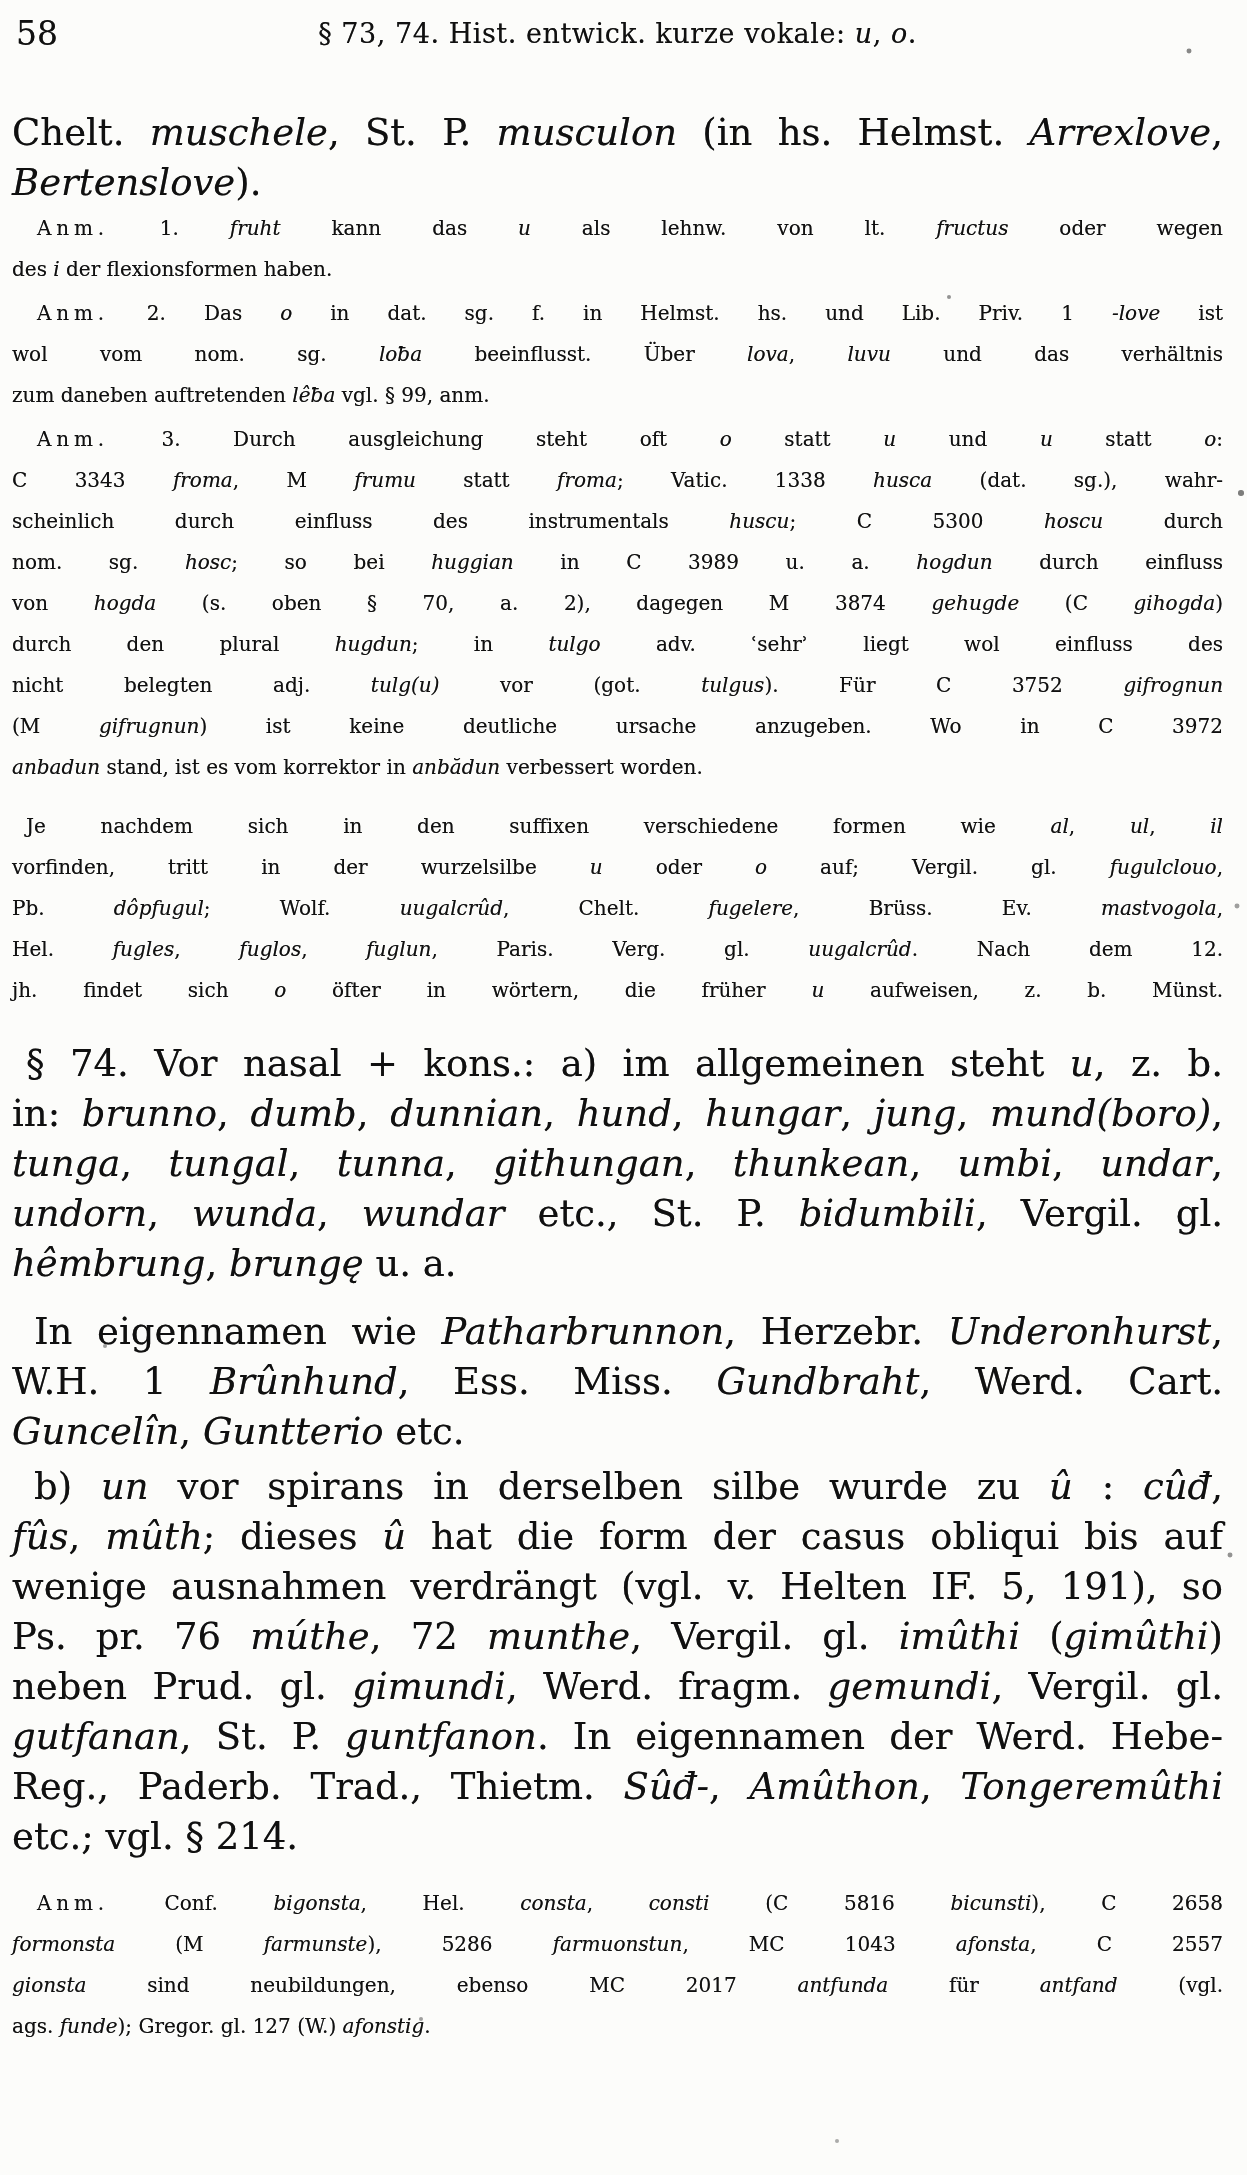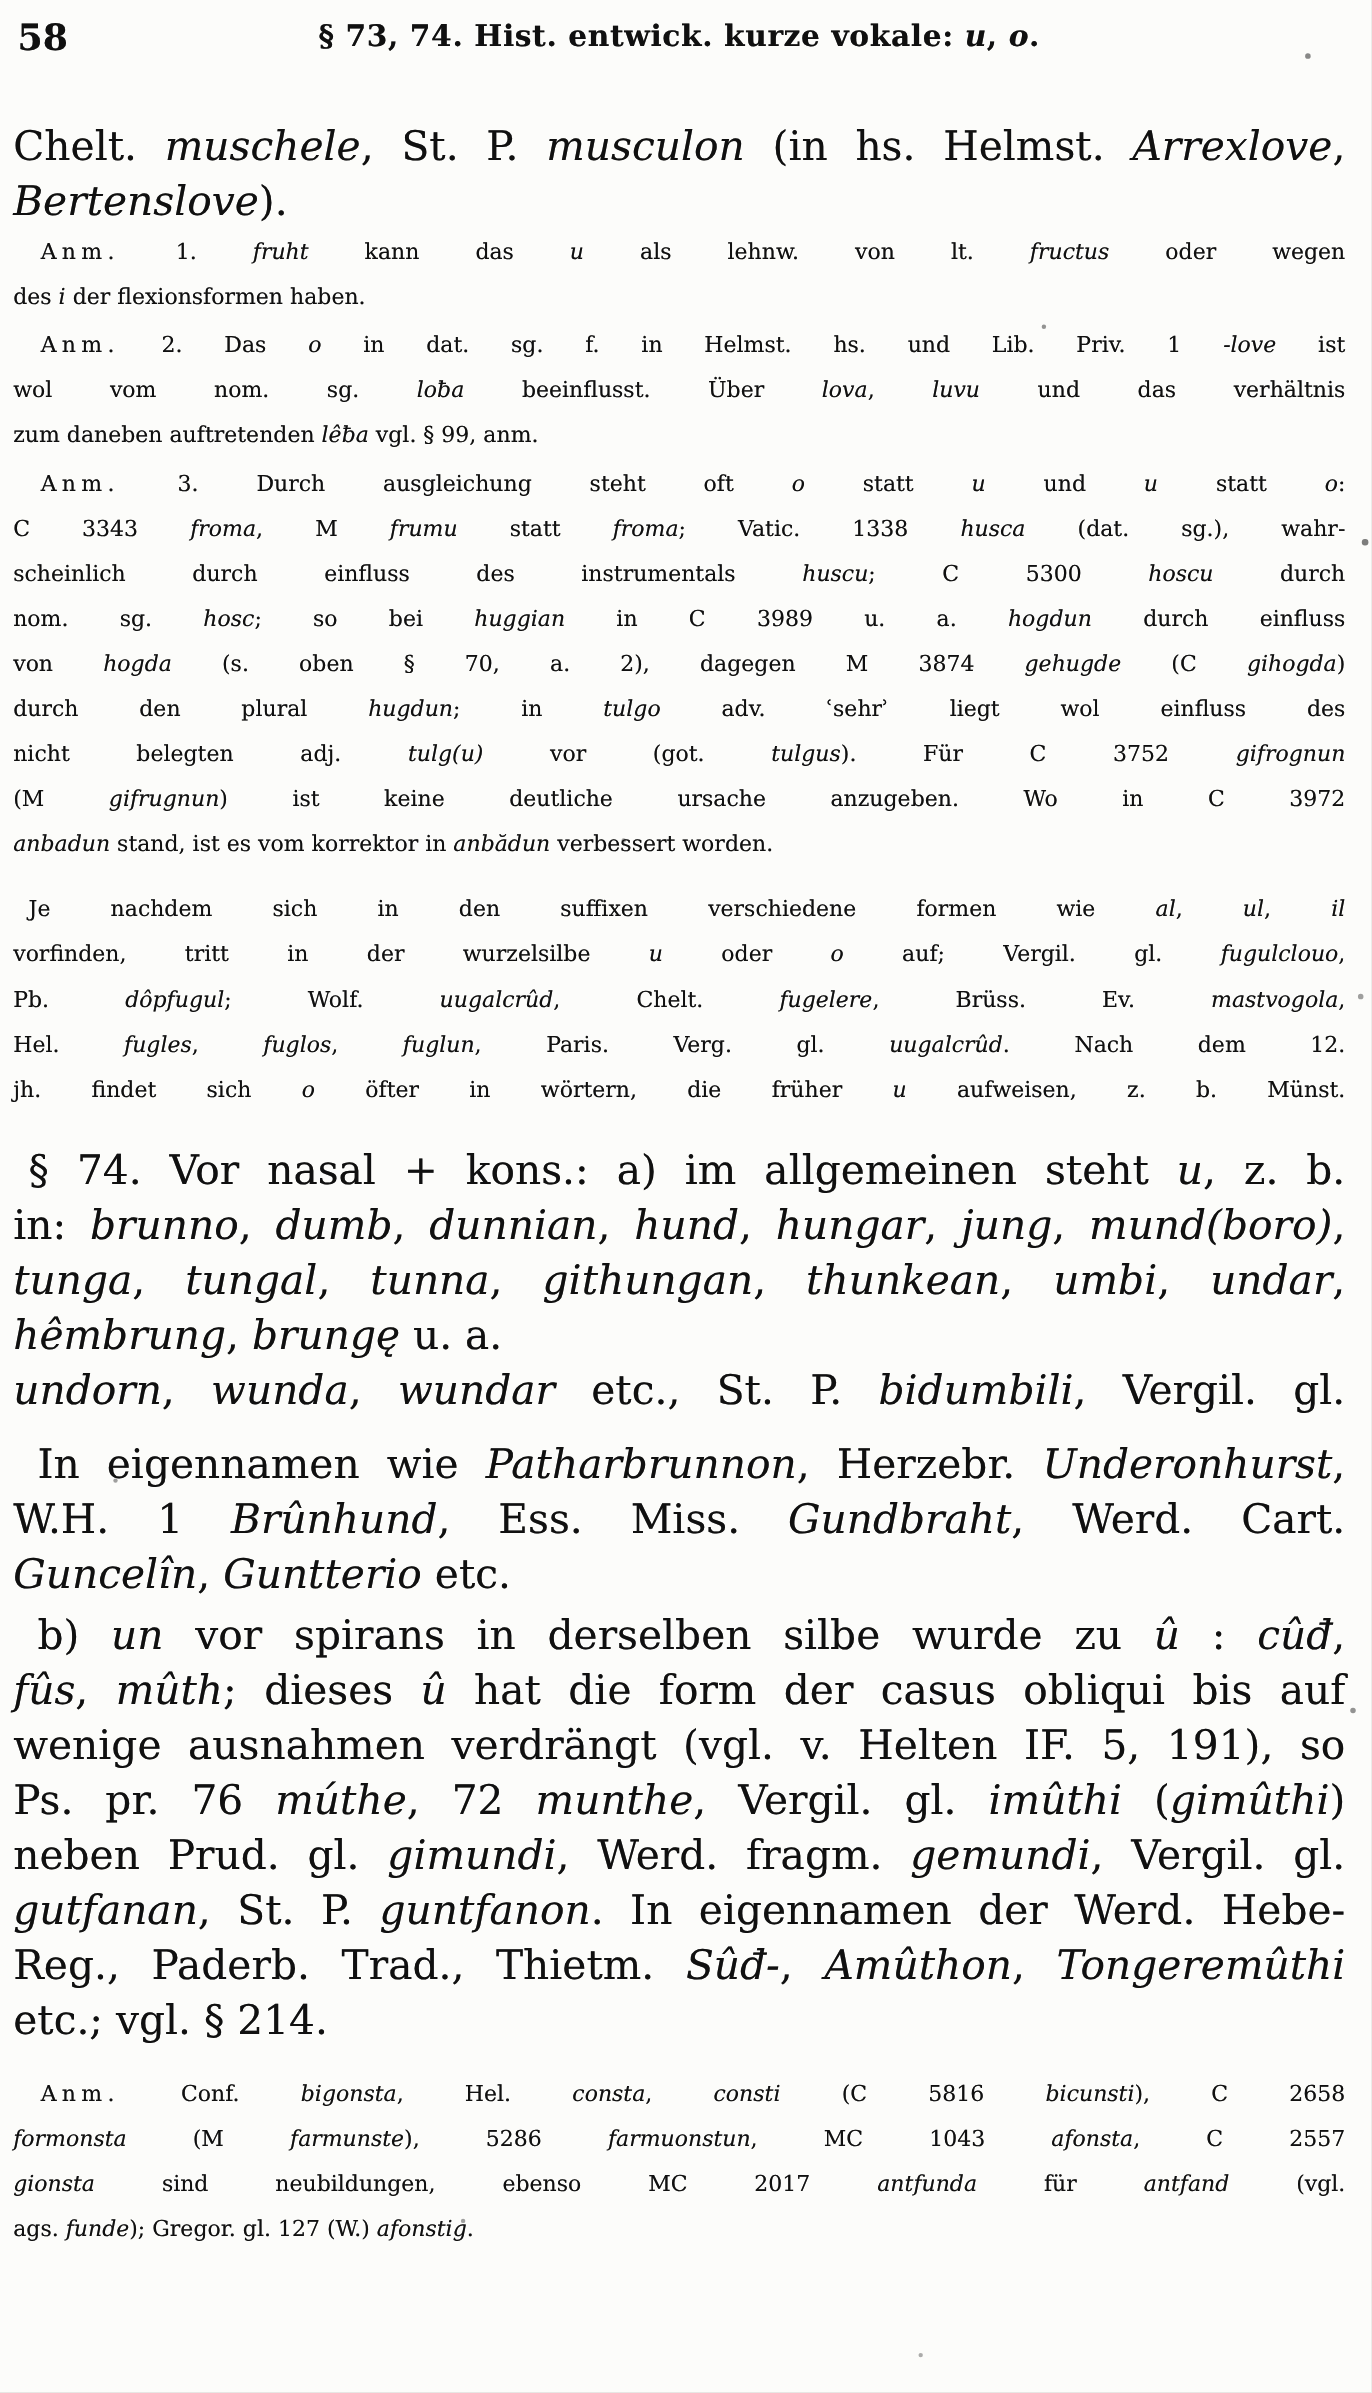--- a/index.html
+++ b/index.html
@@ -6,21 +6,21 @@
   .page{
     position:relative;
     width:1247px;height:2175px;
     margin:0 auto;
     background:#fcfcfa;
     color:#101010;
     font-family:"DejaVu Serif","Liberation Serif",serif;
     overflow:hidden;
     text-shadow:0 0 .5px rgba(10,10,10,.55);
   }
-  .pagehead{position:absolute;top:12px;left:12px;right:24px;height:44px;line-height:44px;font-weight:bold;}
+  .pagehead{position:absolute;top:12px;left:12px;right:24px;height:44px;line-height:44px;}
   .pagenum{position:absolute;left:4px;top:0;font-size:33px;}
   .runtitle{display:block;text-align:center;font-size:27px;letter-spacing:.02em;}
   .body{position:absolute;top:56px;left:12px;right:24px;}
   .para{margin:0;}
   .main{font-size:37px;line-height:50px;}
   .anm{font-size:20px;line-height:41px;}
   .line{text-align:left;white-space:normal;}
   .line.j{text-align:justify;text-align-last:justify;-moz-text-align-last:justify;text-justify:inter-word;}
   .ind-sm{padding-left:14px;}
   .ind-md{padding-left:22px;}
@@ -84,22 +84,22 @@
         <div class="line j ind-sm"><span>Je nachdem sich in den suffixen verschiedene formen wie </span><span class="it">al</span><span>, </span><span class="it">ul</span><span>, </span><span class="it">il</span></div>
         <div class="line j"><span>vorfinden, tritt in der wurzelsilbe </span><span class="it">u</span><span> oder </span><span class="it">o</span><span> auf; Vergil. gl. </span><span class="it">fugulclouo</span><span>,</span></div>
         <div class="line j"><span>Pb. </span><span class="it">dôpfugul</span><span>; Wolf. </span><span class="it">uugalcrûd</span><span>, Chelt. </span><span class="it">fugelere</span><span>, Brüss. Ev. </span><span class="it">mastvogola</span><span>,</span></div>
         <div class="line j"><span>Hel. </span><span class="it">fugles</span><span>, </span><span class="it">fuglos</span><span>, </span><span class="it">fuglun</span><span>, Paris. Verg. gl. </span><span class="it">uugalcrûd</span><span>. Nach dem 12.</span></div>
         <div class="line j"><span>jh. findet sich </span><span class="it">o</span><span> öfter in wörtern, die früher </span><span class="it">u</span><span> aufweisen, z. b. Münst.</span></div>
       </div>
       <div class="para main gap-lg">
         <div class="line j ind-sm"><span>§ 74. Vor nasal + kons.: a) im allgemeinen steht </span><span class="it">u</span><span>, z. b.</span></div>
         <div class="line j"><span>in: </span><span class="it">brunno</span><span>, </span><span class="it">dumb</span><span>, </span><span class="it">dunnian</span><span>, </span><span class="it">hund</span><span>, </span><span class="it">hungar</span><span>, </span><span class="it">jung</span><span>, </span><span class="it">mund(boro)</span><span>,</span></div>
         <div class="line j"><span class="it">tunga</span><span>, </span><span class="it">tungal</span><span>, </span><span class="it">tunna</span><span>, </span><span class="it">githungan</span><span>, </span><span class="it">thunkean</span><span>, </span><span class="it">umbi</span><span>, </span><span class="it">undar</span><span>,</span></div>
+        <div class="line j"><span class="it">undorn</span><span>, </span><span class="it">wunda</span><span>, </span><span class="it">wundar</span><span> etc., St. P. </span><span class="it">bidumbili</span><span>, Vergil. gl.</span></div>
         <div class="line"><span class="it">hêmbrung</span><span>, </span><span class="it">brungę</span><span> u. a.</span></div>
-        <div class="line j"><span class="it">undorn</span><span>, </span><span class="it">wunda</span><span>, </span><span class="it">wundar</span><span> etc., St. P. </span><span class="it">bidumbili</span><span>, Vergil. gl.</span></div>
       </div>
       <div class="para main gap-sm">
         <div class="line j ind-md"><span>In eigennamen wie </span><span class="it">Patharbrunnon</span><span>, Herzebr. </span><span class="it">Underonhurst</span><span>,</span></div>
         <div class="line j"><span>W.H. 1 </span><span class="it">Brûnhund</span><span>, Ess. Miss. </span><span class="it">Gundbraht</span><span>, Werd. Cart.</span></div>
         <div class="line"><span class="it">Guncelîn</span><span>, </span><span class="it">Guntterio</span><span> etc.</span></div>
       </div>
       <div class="para main gap-s">
         <div class="line j ind-md"><span>b) </span><span class="it">un</span><span> vor spirans in derselben silbe wurde zu </span><span class="it">û</span><span> : </span><span class="it">cûđ</span><span>,</span></div>
         <div class="line j"><span class="it">fûs</span><span>, </span><span class="it">mûth</span><span>; dieses </span><span class="it">û</span><span> hat die form der casus obliqui bis auf</span></div>
         <div class="line j"><span>wenige ausnahmen verdrängt (vgl. v. Helten IF. 5, 191), so</span></div>

